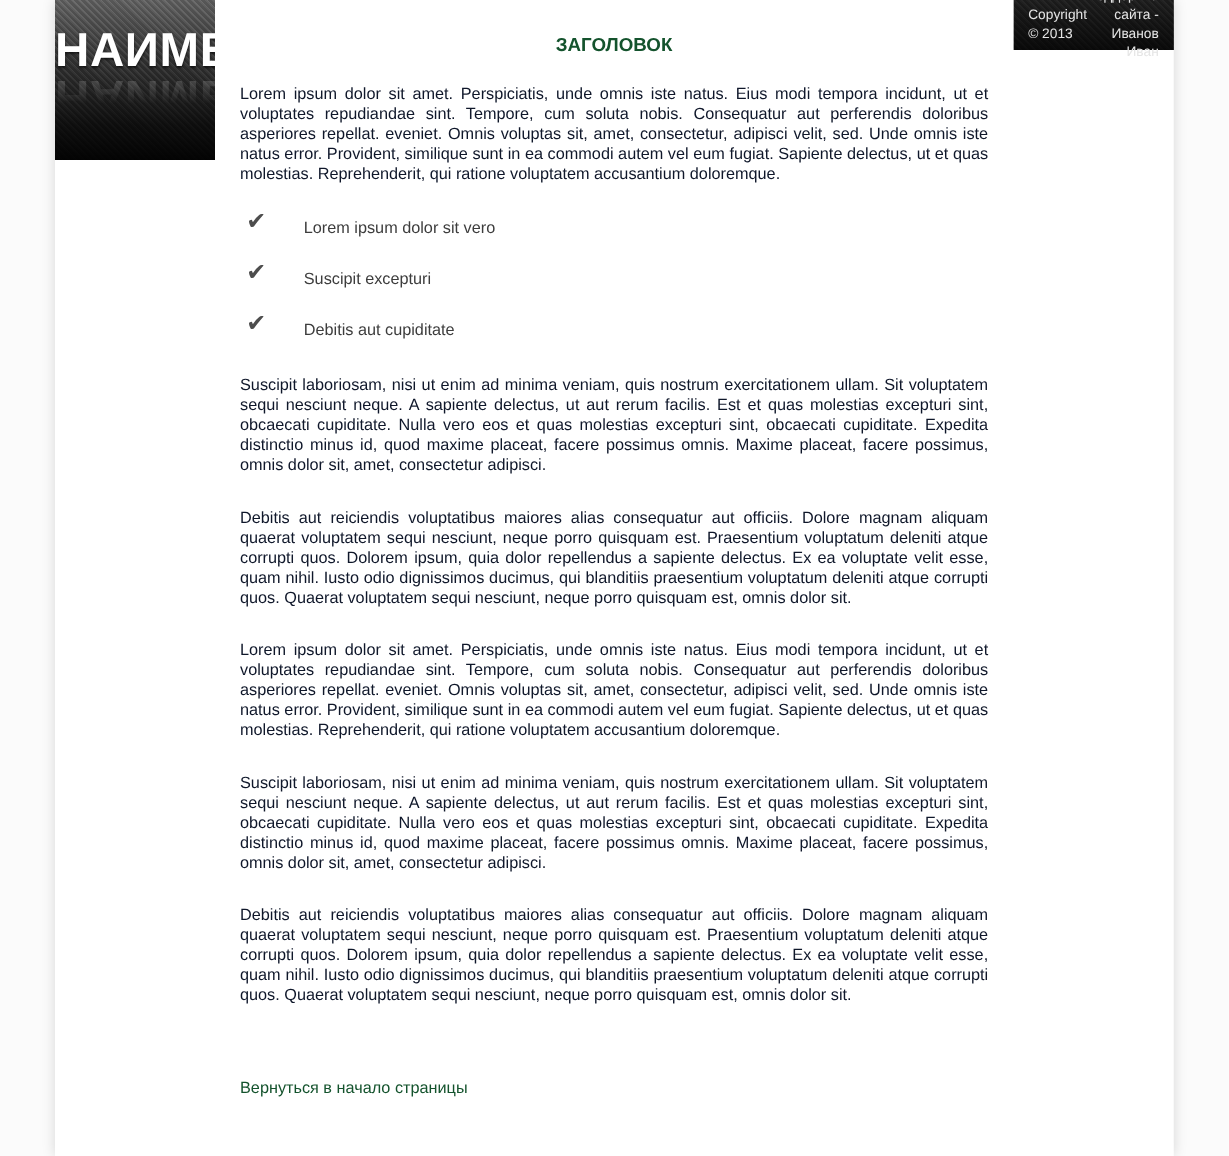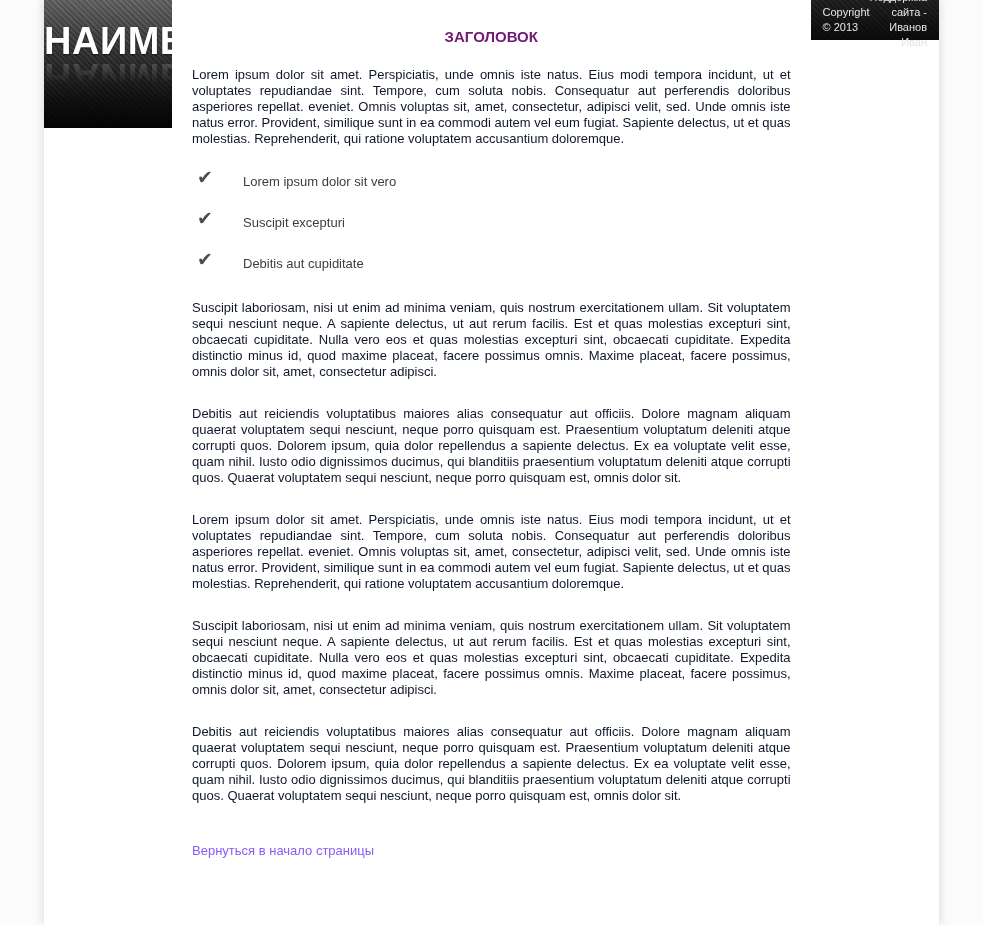--- a/index.html
+++ b/index.html
@@ -54,21 +54,21 @@
   .content {
     flex: 1 1 auto;
     background: #ffffff;
     padding: 28px 20px 0 20px;
     color: #3d3d3d;
   }
   .content-heading {
     text-align: center;
     font-size: 15px;
     font-weight: bold;
-    color: #701a75;
+    color: #14532d;
     margin-bottom: 22px;
   }
   .content p {
     font-size: 13px;
     line-height: 16px;
     text-align: justify;
     color: #0f172a;
     margin-bottom: 26px;
   }
   .checklist {
@@ -85,23 +85,23 @@
   }
   .check-icon {
     position: absolute;
     left: 5px; top: -4px;
     font-size: 19px;
     color: #4d4d4d;
   }
   .back-to-top {
     display: inline-block;
     font-size: 13px;
-    color: #8b5cf6;
+    color: #14532d;
     text-decoration: none;
-    margin: 13px 0 26px 0;
+    margin: 32px 0 26px 0;
     cursor: pointer;
   }
 
   
   .site-footer {
     flex: 0 0 40px;
     height: 40px;
     background-image:
       linear-gradient(to bottom, rgba(0,0,0,0.55) 0%, rgba(0,0,0,0.72) 55%, rgba(0,0,0,0.85) 100%),
       repeating-linear-gradient(45deg, #565656 0px, #565656 1px, #3c3c3c 1px, #3c3c3c 3px, #4a4a4a 3px, #4a4a4a 4px);

